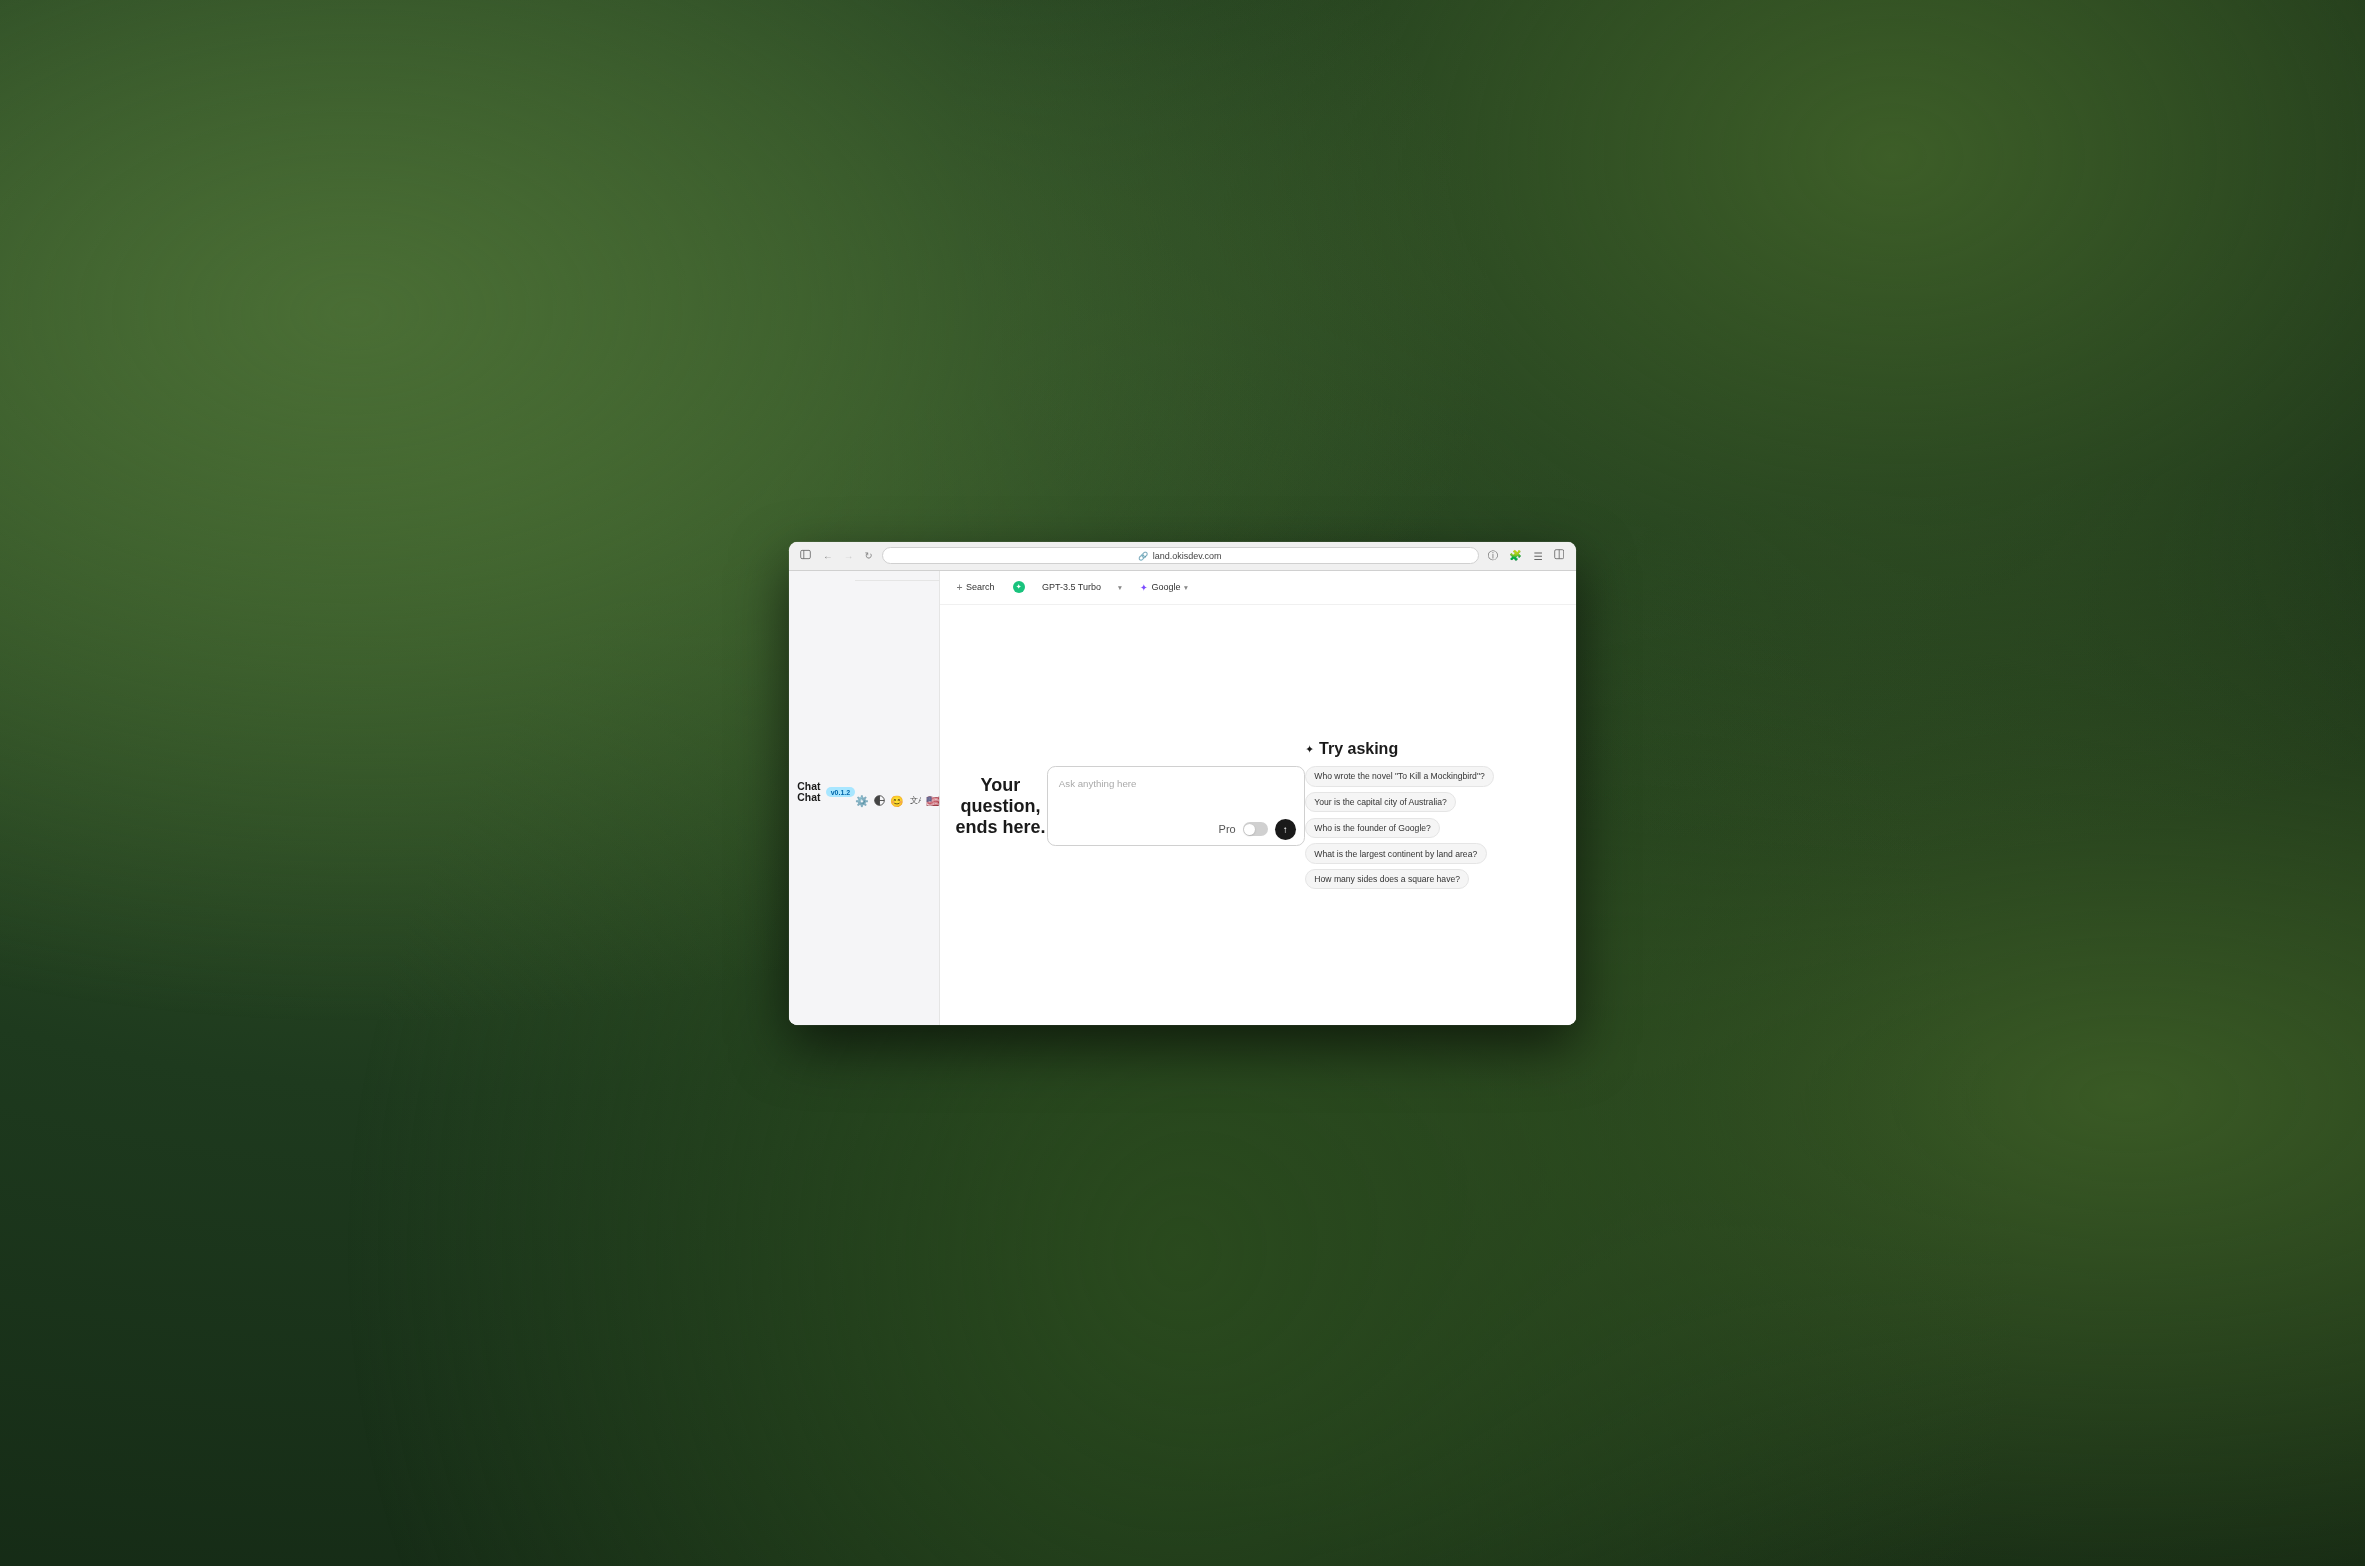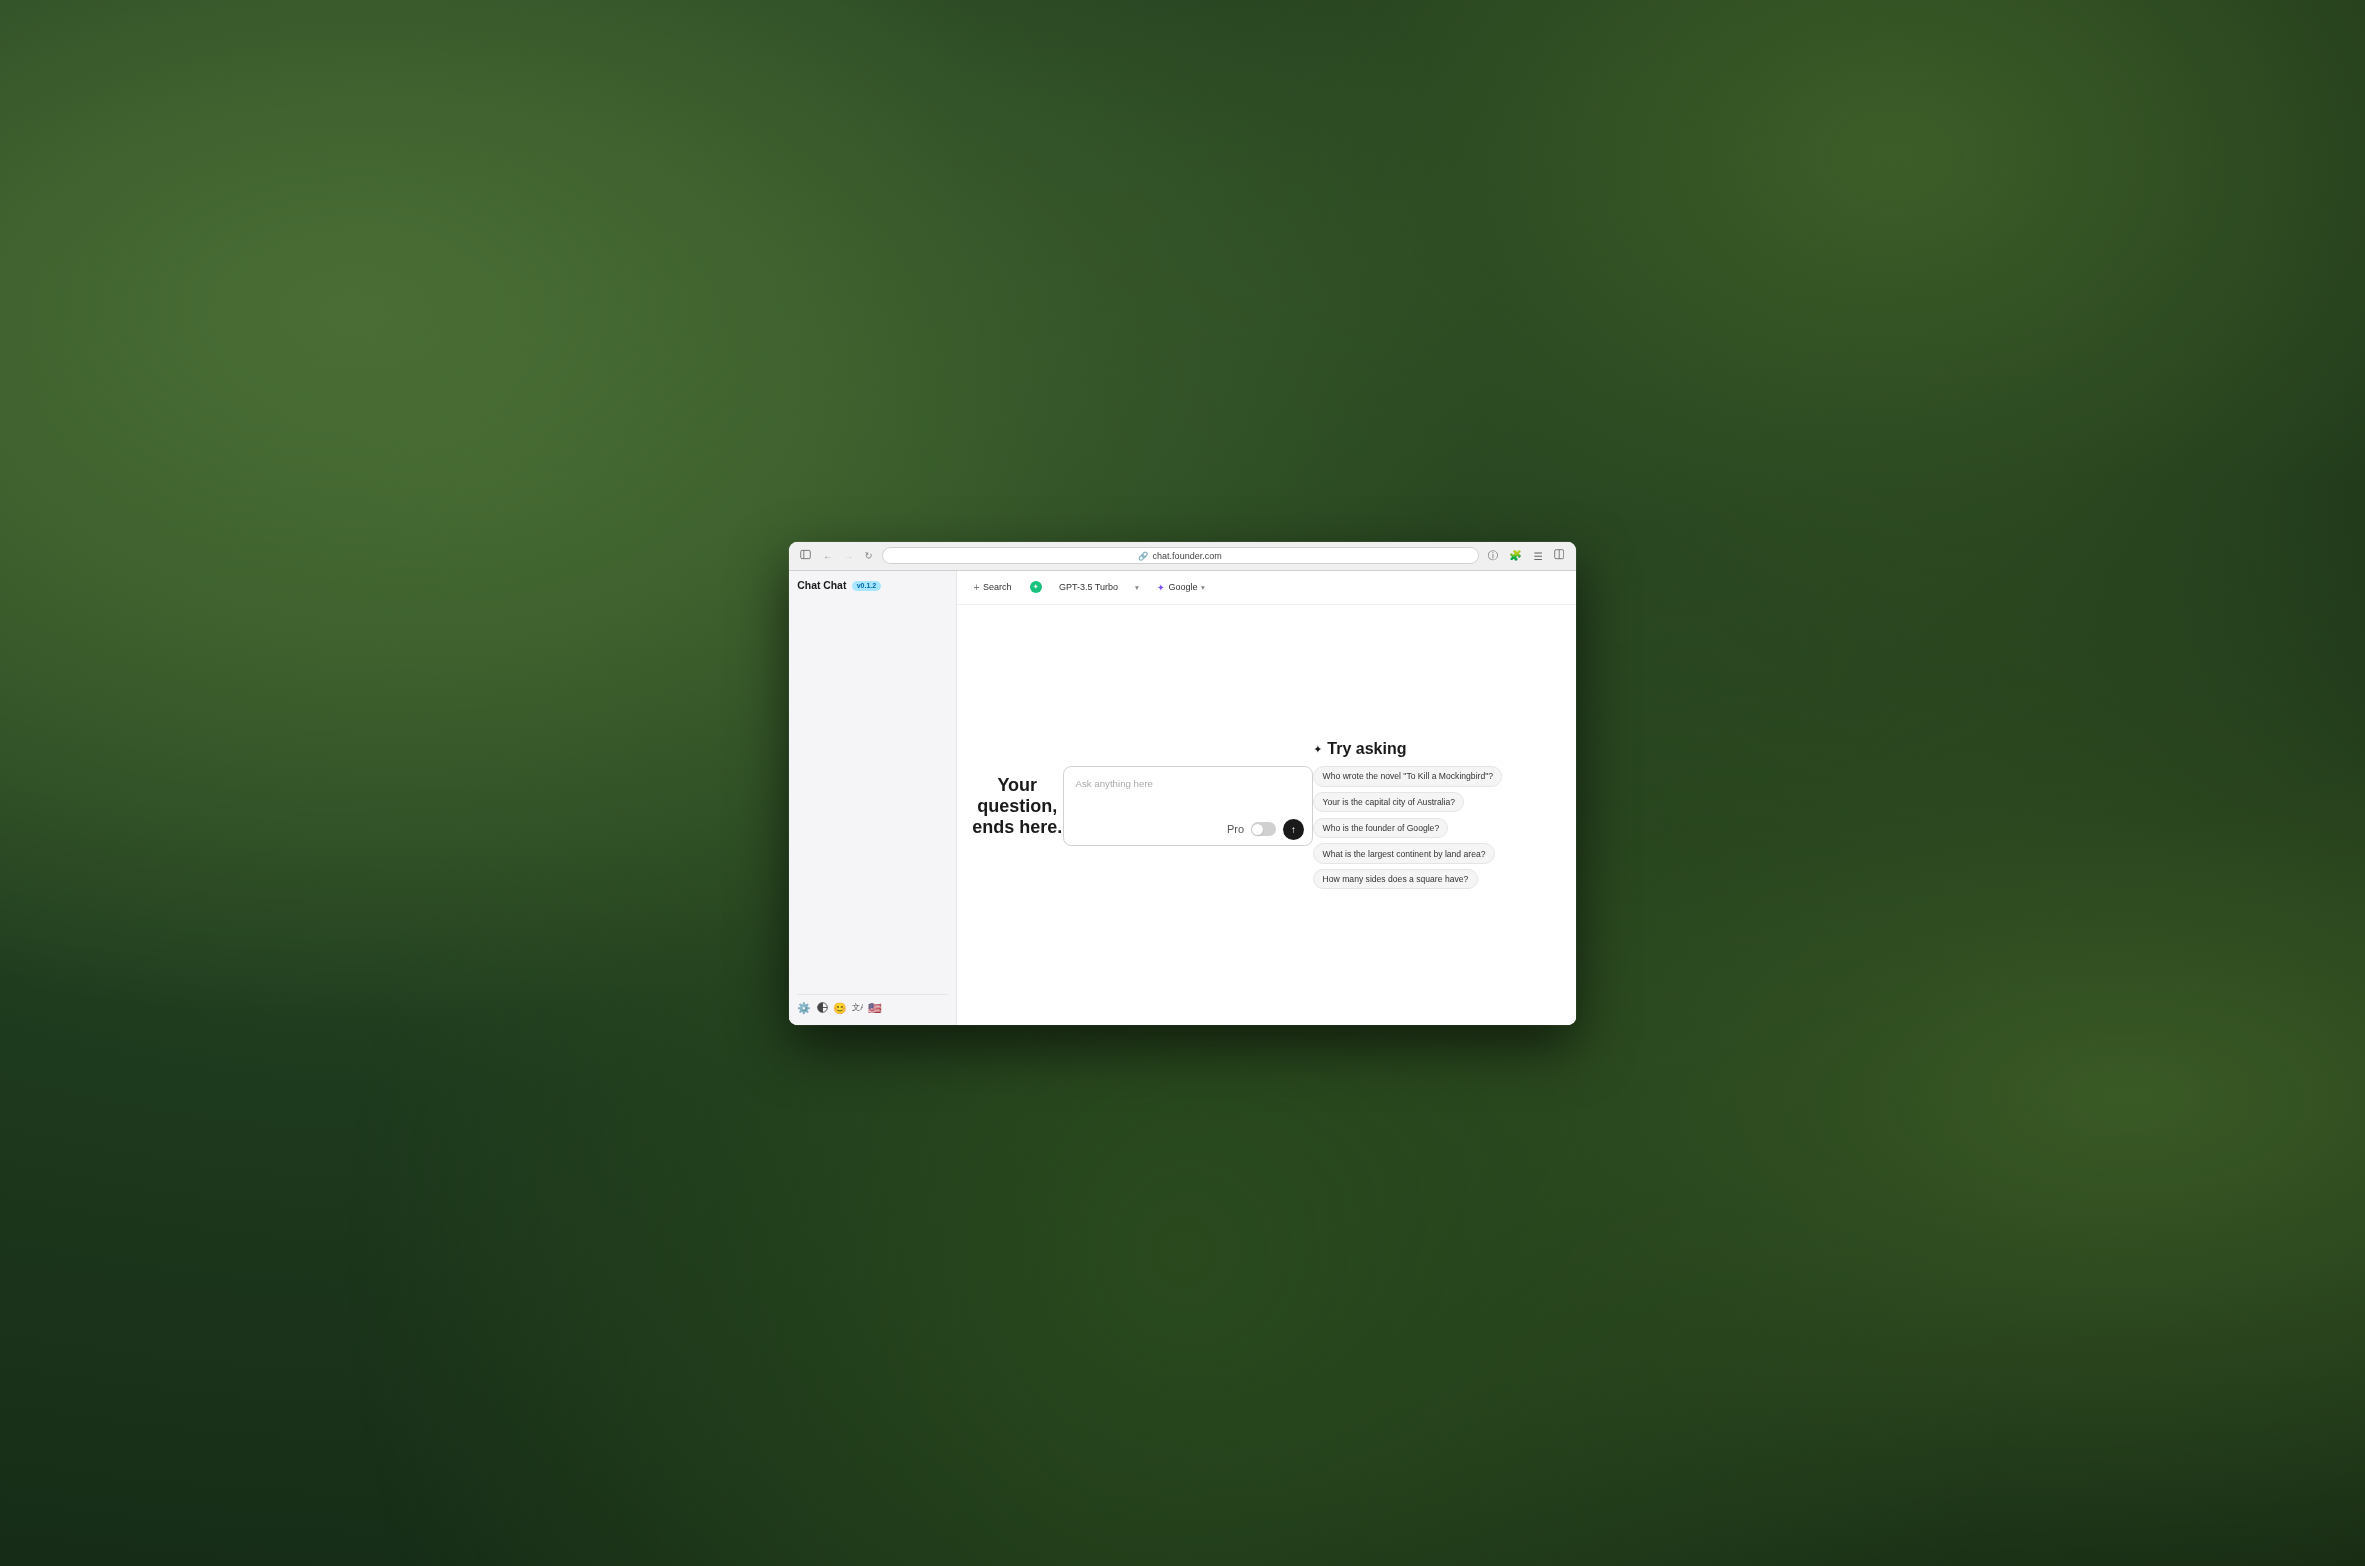--- a/index.html
+++ b/index.html
@@ -124,25 +124,25 @@
     
     .app-content {
       display: flex;
       flex: 1;
       overflow: hidden;
       background: #f8f8f8;
     }
 
     
     .sidebar {
-      width: 168px;
+      width: 151px;
       background: #f5f5f7;
       border-right: 0.7px solid #e5e5e5;
       display: flex;
-      flex-direction: column;
+      flex-direction: row;
       padding: 9.7px 8.3px;
       flex-shrink: 0;
     }
 
     .sidebar-header {
       display: flex;
       align-items: center;
       gap: 5.5px;
       margin-bottom: 11px;
     }
@@ -411,21 +411,21 @@
           <line x1="5.5" y1="2" x2="5.5" y2="14" stroke="#666" stroke-width="1.2"></line>
         </svg>
       </button>
       <div class="browser-controls">
         <button class="nav-btn">←</button>
         <button class="nav-btn disabled">→</button>
         <button class="nav-btn">↻</button>
       </div>
       <div class="url-bar">
         <span class="url-bar-icon">🔗</span>
-        <span>chat.founder.com</span>
+        <span>land.okisdev.com</span>
       </div>
       <div class="browser-actions">
         <button class="action-btn">ⓘ</button>
         <button class="action-btn">🧩</button>
         <button class="action-btn">☰</button>
         <button class="action-btn">
           <svg width="10.4" height="10.4" viewBox="0 0 15 15" fill="none">
             <rect x="1" y="1" width="13" height="13" rx="2" stroke="#666" stroke-width="1.2" fill="none"></rect>
             <line x1="7.5" y1="1" x2="7.5" y2="14" stroke="#666" stroke-width="1.2"></line>
           </svg>

